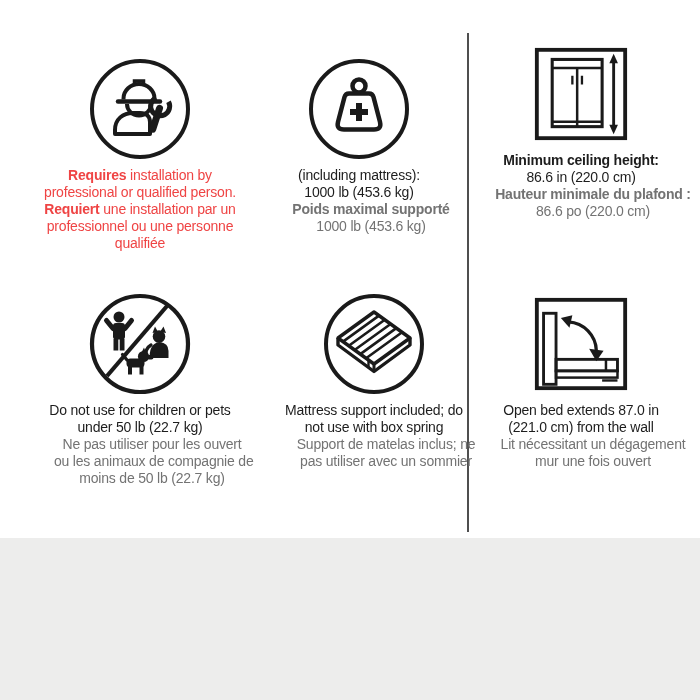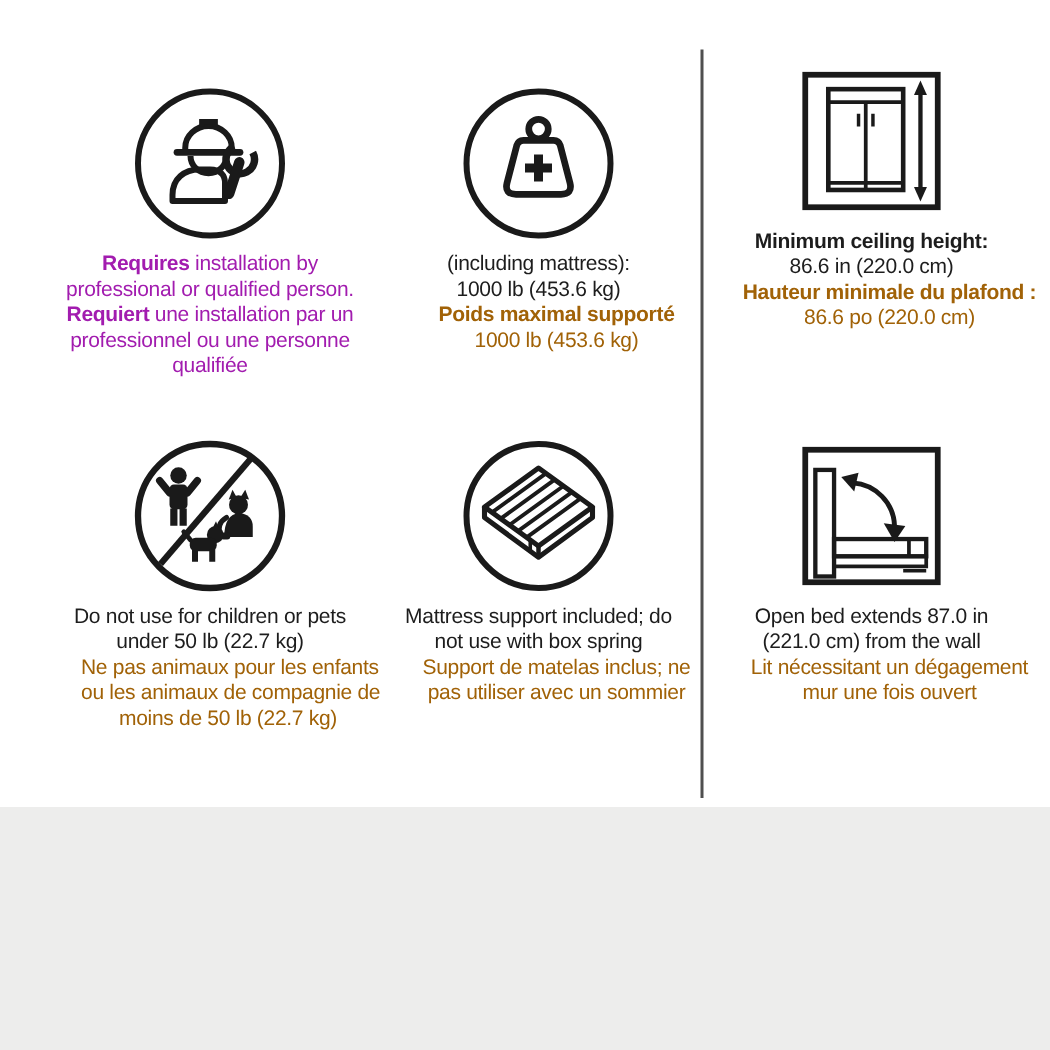--- a/index.html
+++ b/index.html
@@ -5,22 +5,22 @@
   html,body{margin:0;padding:0;}
   body{
     width:700px;height:700px;position:relative;overflow:hidden;
     background:#ffffff;color:#1d1d1d;
     font-family:"Liberation Sans",sans-serif;
   }
   .card{position:absolute;text-align:center;font-size:14px;line-height:17px;letter-spacing:-0.2px;}
   .card .txt div{white-space:nowrap;}
   .icon-wrap{height:104px;display:flex;align-items:center;justify-content:center;margin-bottom:6px;}
   .b{font-weight:bold;}
-  .fr{color:#a16207;padding-left:24px;}
-  .red{color:#a21caf;}
+  .fr{color:#737373;padding-left:24px;}
+  .red{color:#ef4444;}
   .divider{position:absolute;left:467px;top:33px;width:1.5px;height:499px;background:#4f4f4f;}
   .footer{position:absolute;left:0;top:538px;width:700px;height:162px;background:#ededec;}
   svg{display:block;}
   .st{stroke:#1a1a1a;fill:none;}
   .fi{fill:#1a1a1a;stroke:none;}
 </style>
 </head>
 <body>
 
 <div class="divider"></div>
@@ -119,28 +119,28 @@
       <path class="st" d="M39,68 L34.5,62.5" stroke-width="3.2" stroke-linecap="round"></path>
       <path class="st" d="M79,14 L19,84" stroke-width="4.2"></path>
     </svg>
   </div>
   <div class="txt">
     <div>
         <div>Do not use for children or pets</div>
         <div>under 50 lb (22.7 kg)</div>
       </div>
     <div class="fr">
-        <div>Ne pas animaux pour les enfants</div>
+        <div>Ne pas utiliser pour les ouvert</div>
         <div>ou les animaux de compagnie de</div>
         <div>moins de 50 lb (22.7 kg)</div>
       </div>
   </div>
 </div>
 
-<div class="card" style="left:250px;top:292px;width:218px;">
+<div class="card" style="left:265px;top:292px;width:218px;">
   <div class="icon-wrap">
     <svg width="104" height="104" viewBox="0 0 104 104">
       <circle class="st" cx="52" cy="52" r="48" stroke-width="4"></circle>
       <polygon class="st" points="16,46 52,20 88,46 52,72" stroke-width="3.4" stroke-linejoin="round"></polygon>
       <path class="st" d="M21,49.6 L57,23.6 M26.8,53.8 L62.8,27.8 M32.6,58 L68.6,32 M38.3,62.1 L74.3,36.1 M44.1,66.3 L80.1,40.3" stroke-width="2.6"></path>
       <path class="st" d="M16,46 L16,53 L52,79.5 L88,53 L88,46" stroke-width="3.4" stroke-linejoin="round"></path>
       <path class="st" d="M52,72 V79.5" stroke-width="3"></path>
       <path class="st" d="M46.5,68 V76" stroke-width="2.4"></path>
     </svg>
   </div>

